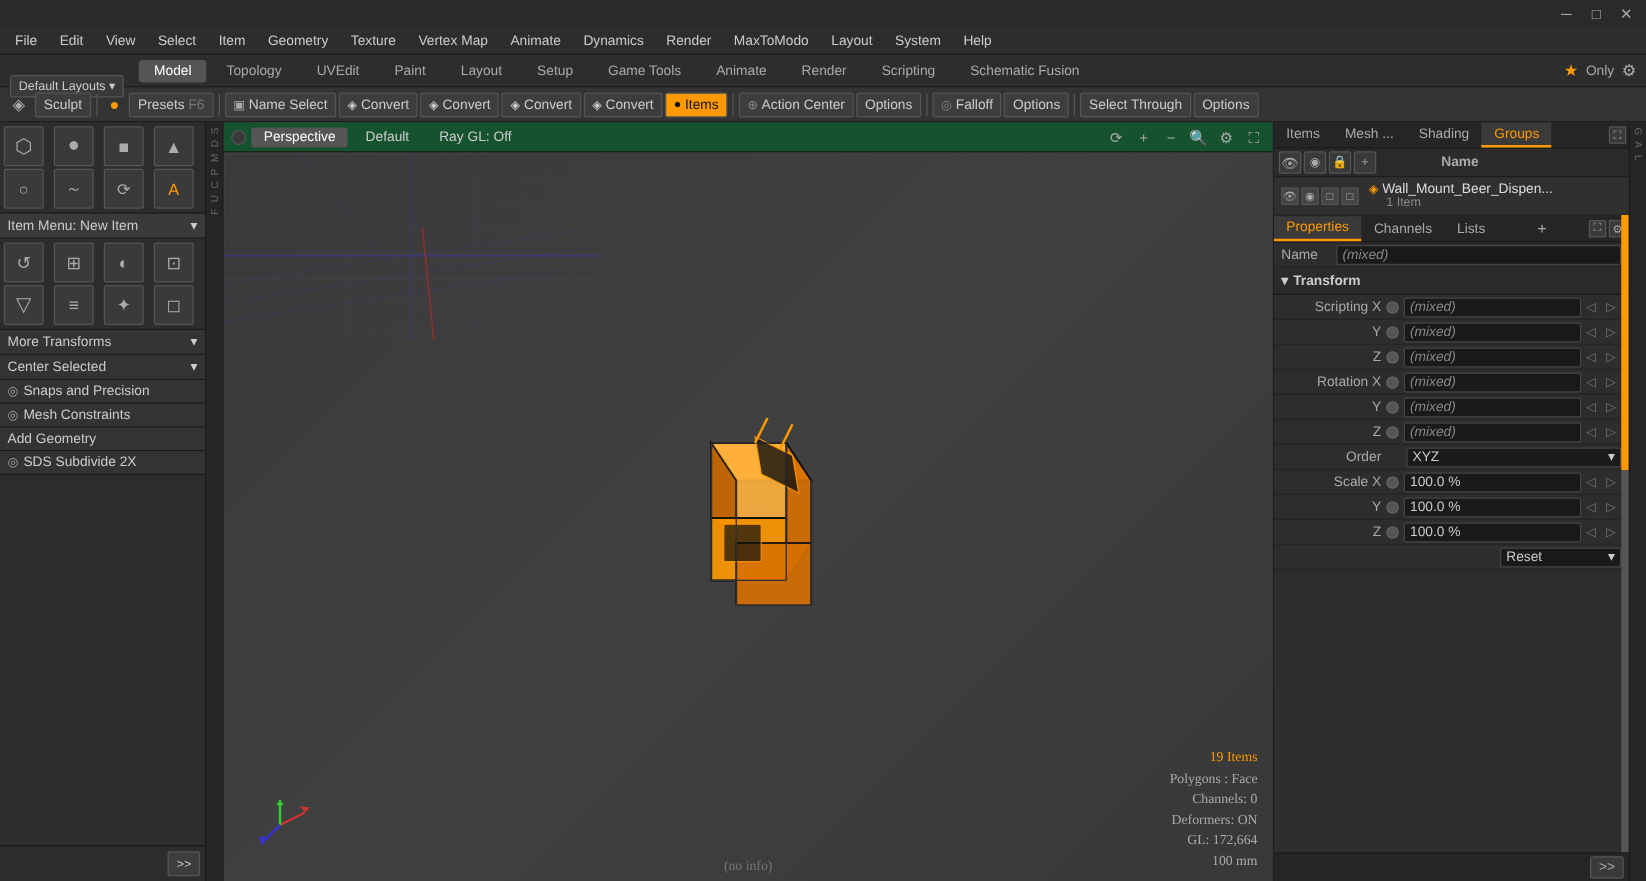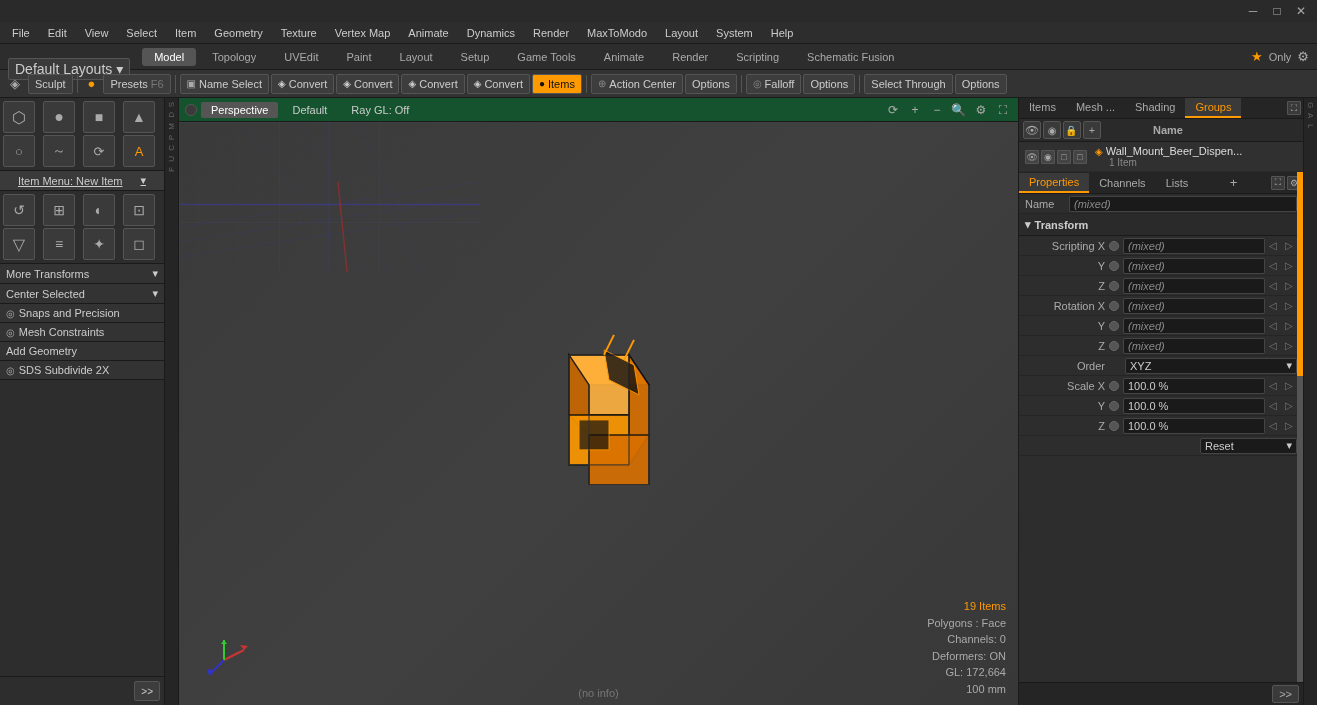--- a/index.html
+++ b/index.html
@@ -26,33 +26,33 @@
     .toolbar-btn { padding: 2px 6px; font-size: 11px; color: #ccc; cursor: pointer; background: #3d3d3d; border: 1px solid #555; border-radius: 2px; display: flex; align-items: center; gap: 3px; height: 20px; }
     .toolbar-btn.items-active { background: #f90; color: #111; }
     .toolbar-sep { width: 1px; background: #555; height: 18px; margin: 0 2px; }
     
     
     #main { display: flex; height: calc(705px - 22px - 22px - 26px - 28px); }
     
     
     #left-panel { width: 165px; background: #2d2d2d; border-right: 1px solid #1a1a1a; display: flex; flex-direction: column; overflow: hidden; }
     .tool-btn { width: 32px; height: 32px; background: #3a3a3a; border: 1px solid #555; border-radius: 2px; cursor: pointer; display: flex; align-items: center; justify-content: center; font-size: 14px; color: #aaa; }
-    #item-menu { padding: 3px 18px; font-size: 11px; color: #ccc; background: #3a3a3a; border-bottom: 1px solid #1a1a1a; display: flex; align-items: center; justify-content: space-between; cursor: pointer; text-decoration: underline; }
+    #item-menu { padding: 3px 6px; font-size: 11px; color: #ccc; background: #3a3a3a; border-bottom: 1px solid #1a1a1a; display: flex; align-items: center; justify-content: space-between; cursor: pointer; }
     .left-section { border-bottom: 1px solid #1a1a1a; }
     .left-section-header { padding: 3px 6px; font-size: 11px; color: #ccc; cursor: pointer; display: flex; align-items: center; gap: 4px; background: #333; }
     #left-bottom { margin-top: auto; padding: 4px; display: flex; justify-content: flex-end; border-top: 1px solid #1a1a1a; }
     
     
     #viewport-area { flex: 1; background: #3d3d3d; position: relative; display: flex; flex-direction: column; }
     #viewport-header { background: #14532d; height: 24px; display: flex; align-items: center; padding: 0 6px; gap: 4px; border-bottom: 1px solid #1a1a1a; }
     .vp-tab { padding: 2px 10px; font-size: 11px; color: #ccc; cursor: pointer; border-radius: 2px; }
     .vp-tab.active { background: #555; color: #fff; }
     .vp-controls { margin-left: auto; display: flex; gap: 4px; align-items: center; }
     .vp-icon { width: 18px; height: 18px; display: flex; align-items: center; justify-content: center; cursor: pointer; color: #aaa; font-size: 12px; }
-    #viewport-canvas { flex: 1; position: relative; overflow: hidden; background: linear-gradient(135deg, #3a3a3a 0%, #404040 50%, #383838 100%); }
+    #viewport-canvas { flex: 1; position: relative; overflow: hidden; background: linear-gradient(135deg, #3a3a3a 0%, #404040 50%, #383838 100%); font-family: Liberation Serif, serif; }
     
     
     #object-3d { position: absolute; top: 50%; left: 50%; transform: translate(-50%, -55%); }
     
     
     #viewport-status { position: absolute; bottom: 8px; right: 12px; text-align: right; font-size: 11px; color: #aaa; line-height: 1.5; }
     #viewport-bottom-center { position: absolute; bottom: 6px; left: 50%; transform: translateX(-50%); font-size: 11px; color: #777; }
     
     
     #axis-indicator { position: absolute; bottom: 20px; left: 20px; width: 50px; height: 50px; }
@@ -126,21 +126,21 @@
   <span class="menu-item">Dynamics</span>
   <span class="menu-item">Render</span>
   <span class="menu-item">MaxToModo</span>
   <span class="menu-item">Layout</span>
   <span class="menu-item">System</span>
   <span class="menu-item">Help</span>
 </div>
 
 <div id="mode-bar">
   <div style="display:flex;align-items:center;gap:4px;margin-right:8px;">
-    <span style="font-size:14px;color:#ccc;cursor:pointer;padding:2px 6px;background:#3a3a3a;border:1px solid #555;border-radius:2px;margin-top:24px;">Default Layouts ▾</span>
+    <span style="font-size:10px;color:#ccc;cursor:pointer;padding:2px 6px;background:#3a3a3a;border:1px solid #555;border-radius:2px;margin-top:24px;">Default Layouts ▾</span>
   </div>
   <div class="mode-tab active">Model</div>
   <div class="mode-tab">Topology</div>
   <div class="mode-tab">UVEdit</div>
   <div class="mode-tab">Paint</div>
   <div class="mode-tab">Layout</div>
   <div class="mode-tab">Setup</div>
   <div class="mode-tab">Game Tools</div>
   <div class="mode-tab">Animate</div>
   <div class="mode-tab">Render</div>

